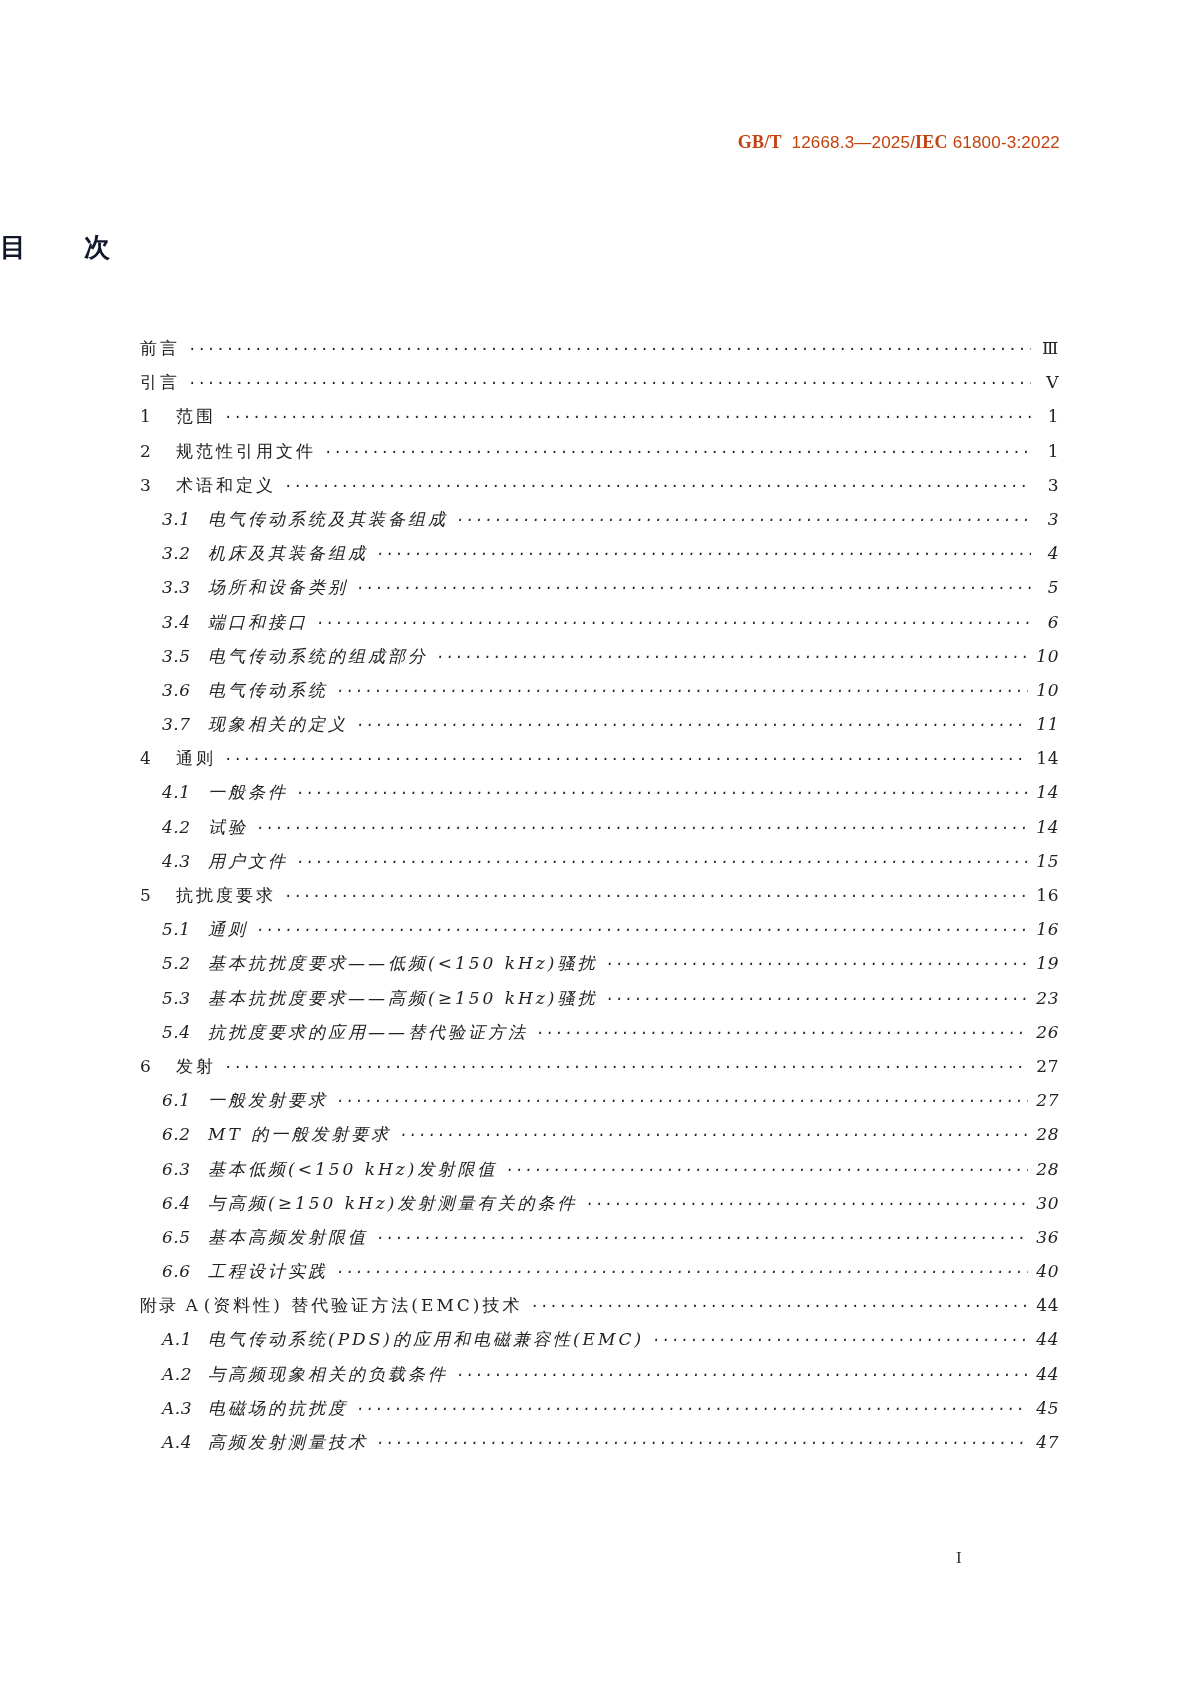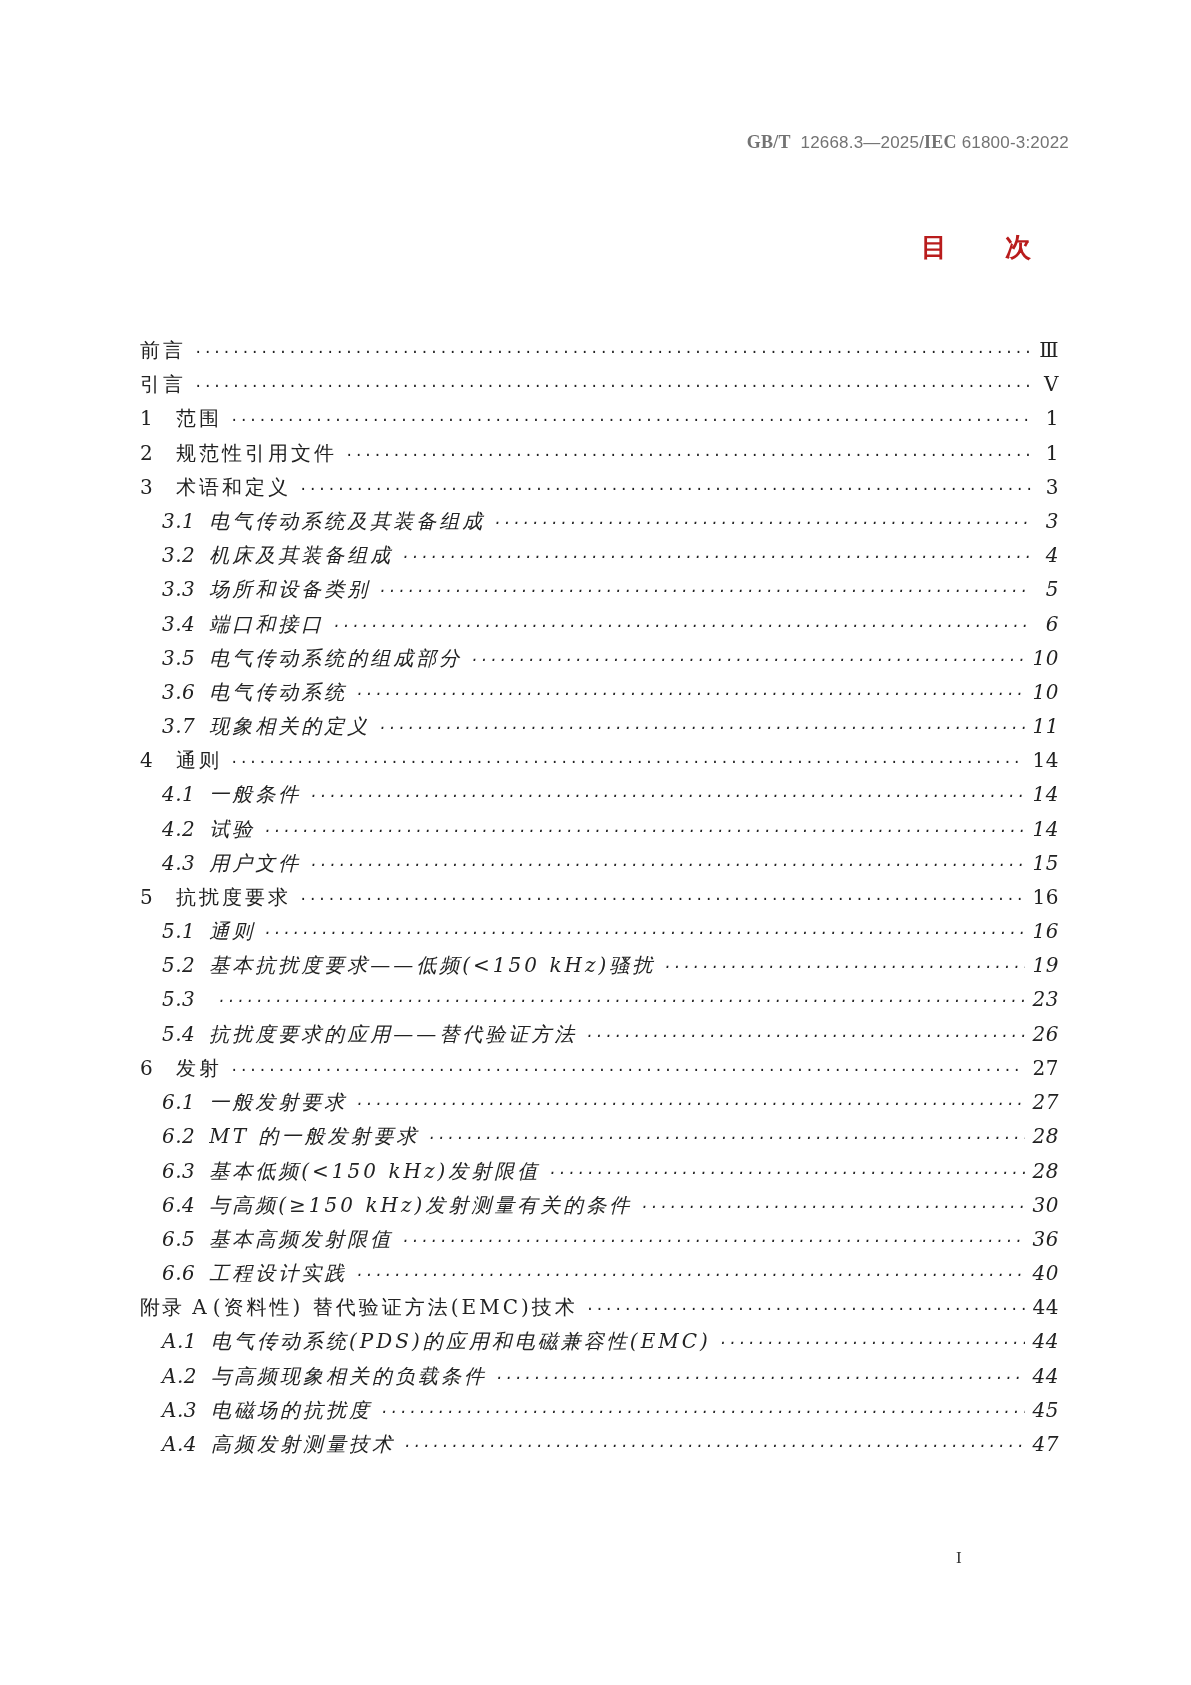--- a/index.html
+++ b/index.html
@@ -11,60 +11,60 @@
     width: 1191px;
     height: 1685px;
     position: relative;
     overflow: hidden;
     color: #1a1a1a;
     font-family: "DejaVu Serif", "Liberation Serif", serif;
   }
   .std-code {
     position: absolute;
     top: 132px;
-    right: 122px;
+    right: 131px;
     font-family: "Liberation Sans", "DejaVu Sans", sans-serif;
     font-size: 17px;
-    color: #737373;
+    color: #c2410c;
     letter-spacing: 0.2px;
     white-space: nowrap;
   }
   .std-code .bold {
     font-family: "Liberation Serif", "DejaVu Serif", serif;
     font-weight: bold;
     font-size: 18px;
   }
   .toc-title {
     position: absolute;
     top: 230px;
     left: 0;
     width: 1031px;
-    text-align: right;
+    text-align: left;
     font-family: "DejaVu Sans", "Liberation Sans", sans-serif;
     font-size: 26px;
     font-weight: bold;
-    color: #b91c1c;
+    color: #0f172a;
   }
   .toc-title span {
     display: inline-block;
   }
   .toc-title .gap {
     width: 58px;
   }
   .toc {
     position: absolute;
     top: 337px;
     left: 140px;
     width: 919px;
   }
   .toc-row {
     display: flex;
     align-items: baseline;
     height: 34.2px;
-    font-size: 20px;
+    font-size: 17px;
     color: #222;
     white-space: nowrap;
   }
   .toc-row.level-2 {
     padding-left: 22px;
     font-style: italic;
   }
   .toc-row .num {
     display: inline-block;
     min-width: 22px;
@@ -225,20 +225,21 @@
       <span class="page">16</span>
     </div>
     <div class="toc-row level-2">
       <span class="num">5.2</span>
       <span class="label">基本抗扰度要求——低频(&lt;150 kHz)骚扰</span>
       <span class="leader"></span>
       <span class="page">19</span>
     </div>
     <div class="toc-row level-2">
       <span class="num">5.3</span>
+      <span class="label">基本抗扰度要求——高频(≥150 kHz)骚扰</span>
       <span class="leader"></span>
       <span class="page">23</span>
     </div>
     <div class="toc-row level-2">
       <span class="num">5.4</span>
       <span class="label">抗扰度要求的应用——替代验证方法</span>
       <span class="leader"></span>
       <span class="page">26</span>
     </div>
     <div class="toc-row level-1">

